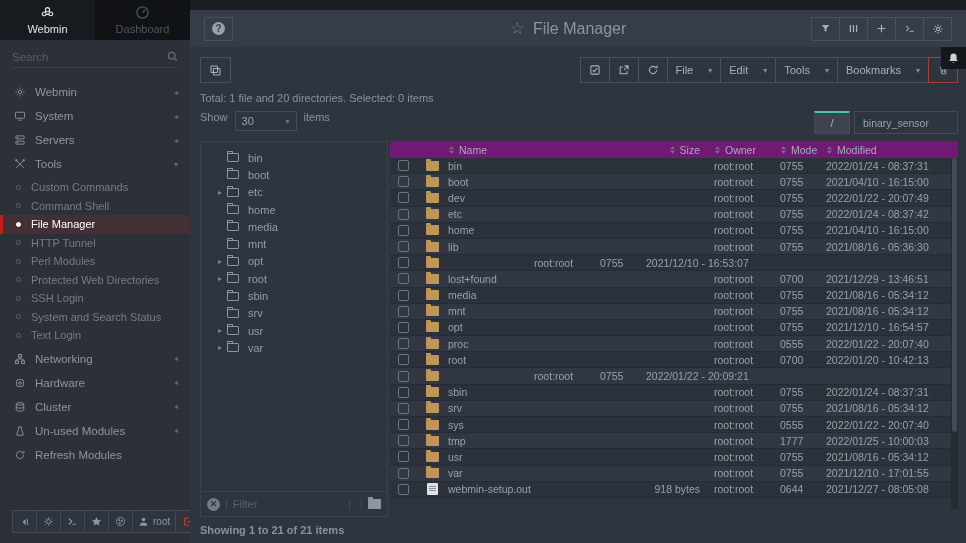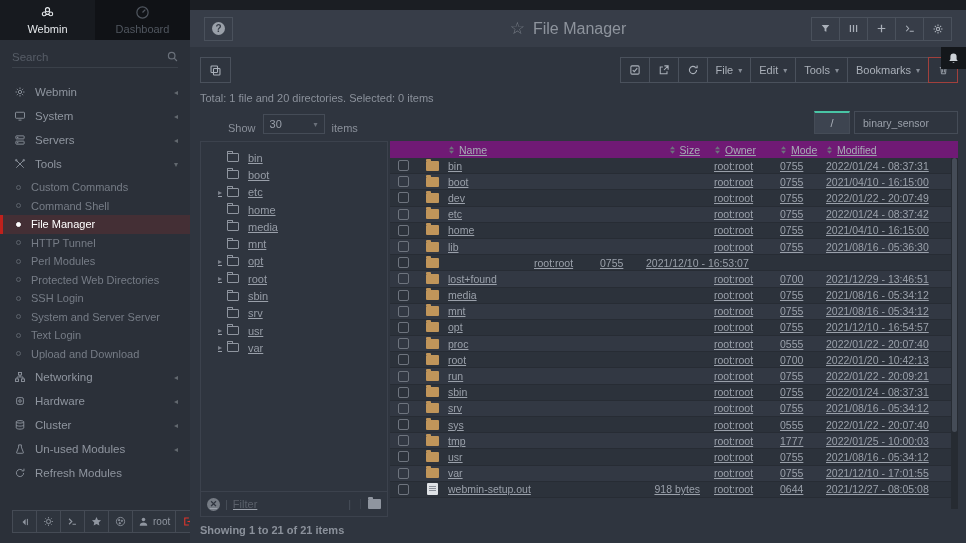--- a/index.html
+++ b/index.html
@@ -46,33 +46,33 @@
   .hdr-title { flex:1; display:flex; align-items:center; justify-content:center; gap:8px; color:#8e949d; font-size:16px; }
   .star { color:#767c85; font-size:17px; }
   .hdr-right { display:flex; }
   .hdr-right .btn { margin-left:-1px; font-size:12px; }
   .bell-tab { position:absolute; right:0; top:47px; width:25px; height:22px; background:#14171b; display:flex; align-items:center; justify-content:center; cursor:pointer; z-index:5; }
 
   .content { flex:1; background:#2f353f; padding:10px 8px 0 10px; display:flex; flex-direction:column; }
   .toolbar { display:flex; justify-content:space-between; align-items:center; flex-shrink:0; }
   .toolbar .btn { height:26px; min-width:30px; padding:0 8px; font-size:11px; }
   .tb-group { display:flex; }
-  .tb-group .btn { margin-left:-1px; gap:5px; }
+  .tb-group .btn { margin-left:-1px; gap:15px; }
   .tb-group .btn .caret { font-size:8px; color:#868c96; }
   .btn.danger { border-color:#a2403c; }
 
   .total-line { font-size:11px; color:#8b919b; margin-top:9px; flex-shrink:0; }
-  .show-row { display:flex; align-items:flex-end; margin-top:7px; flex-shrink:0; font-size:11px; color:#8b919b;margin-left:28px; }
+  .show-row { display:flex; align-items:flex-start; margin-top:7px; flex-shrink:0; font-size:11px; color:#8b919b; }
   .select-box { display:flex; align-items:center; justify-content:space-between; width:62px; height:20px; border:1px solid #454c57; margin:0 7px; padding:0 6px; color:#9aa0aa; cursor:pointer; }
   .select-box .caret { font-size:8px; color:#6a707a; }
   .path-right { margin-left:auto; display:flex; }
   .path-root { width:36px; height:23px; background:#3d4450; border:1px solid #454c57; border-top:2px solid #49c5a5; color:#aab0b9; display:flex; align-items:center; justify-content:center; font-size:11px; cursor:pointer; }
   .path-input { width:104px; height:23px; background:transparent; border:1px solid #454c57; margin-left:4px; color:#9aa0aa; font-size:10.5px; padding:0 8px; outline:none; }
 
-  .panels { flex:1; display:flex; margin-top:7px; min-height:0;text-decoration:underline; }
+  .panels { flex:1; display:flex; margin-top:7px; min-height:0; }
   .tree-pane { width:188px; border:1px solid #3c424d; display:flex; flex-direction:column; flex-shrink:0; }
   .tree-list { flex:1; padding-top:7px; overflow:hidden; }
   .tree-row { height:17.3px; display:flex; align-items:center; font-size:11px; color:#969ca6; cursor:pointer; }
   .tree-caret { width:14px; margin-left:12px; font-size:8px; color:#7d838d; text-align:center; }
   .tfolder { width:12px; height:9px; border:1px solid #8f959f; border-radius:1px; position:relative; margin-right:9px; flex-shrink:0; }
   .tfolder::before { content:""; position:absolute; top:-3px; left:-1px; width:4px; height:2px; border:1px solid #8f959f; border-bottom:none; border-radius:1px 1px 0 0; }
   .filter-row { height:25px; border-top:1px solid #3c424d; display:flex; align-items:center; padding:0 6px; flex-shrink:0; }
   .filter-x { width:13px; height:13px; border-radius:50%; background:#757b84; color:#2f353f; font-size:9px; font-weight:bold; display:flex; align-items:center; justify-content:center; cursor:pointer; }
   .filter-sep { color:#4a515c; margin:0 5px; font-size:11px; }
   .filter-row input { flex:1; background:transparent; border:none; outline:none; font-size:11px; color:#9aa0aa; min-width:0; }
@@ -222,32 +222,28 @@
     <span class="sm-label">Protected Web Directories</span>
   </div>
 
   <div class="submenu-item">
     <span class="bullet"></span>
     <span class="sm-label">SSH Login</span>
   </div>
 
   <div class="submenu-item">
     <span class="bullet"></span>
-    <span class="sm-label">System and Server Server</span>
+    <span class="sm-label">System and Search Status</span>
   </div>
 
   <div class="submenu-item">
     <span class="bullet"></span>
     <span class="sm-label">Text Login</span>
   </div>
 
-  <div class="submenu-item">
-    <span class="bullet"></span>
-    <span class="sm-label">Upload and Download</span>
-  </div>
 </div>
     <div id="menu-bottom">
   <div class="menu-item">
     <span class="mi-icon">
             <svg width="12" height="12" viewBox="0 0 16 16" fill="none" stroke="#8f959f" stroke-width="1.2">
               <rect x="6" y="2" width="4" height="3.4"></rect>
               <rect x="2" y="10.6" width="4" height="3.4"></rect>
               <rect x="10" y="10.6" width="4" height="3.4"></rect>
               <path d="M8 5.4V8M4 10.6V8h8v2.6"></path>
             </svg>
@@ -774,21 +770,20 @@
     <div class="c-mod">2022/01/20 - 10:42:13</div>
   </div>
 
   <div class="t-row">
     <div class="c-check">
                 <span class="checkbox"></span>
               </div>
     <div class="c-icon">
                 <span class="folder"></span>
               </div>
-    <div class="c-name">run</div>
     <div class="c-size"></div>
     <div class="c-owner">root:root</div>
     <div class="c-mode">0755</div>
     <div class="c-mod">2022/01/22 - 20:09:21</div>
   </div>
 
   <div class="t-row">
     <div class="c-check">
                 <span class="checkbox"></span>
               </div>

